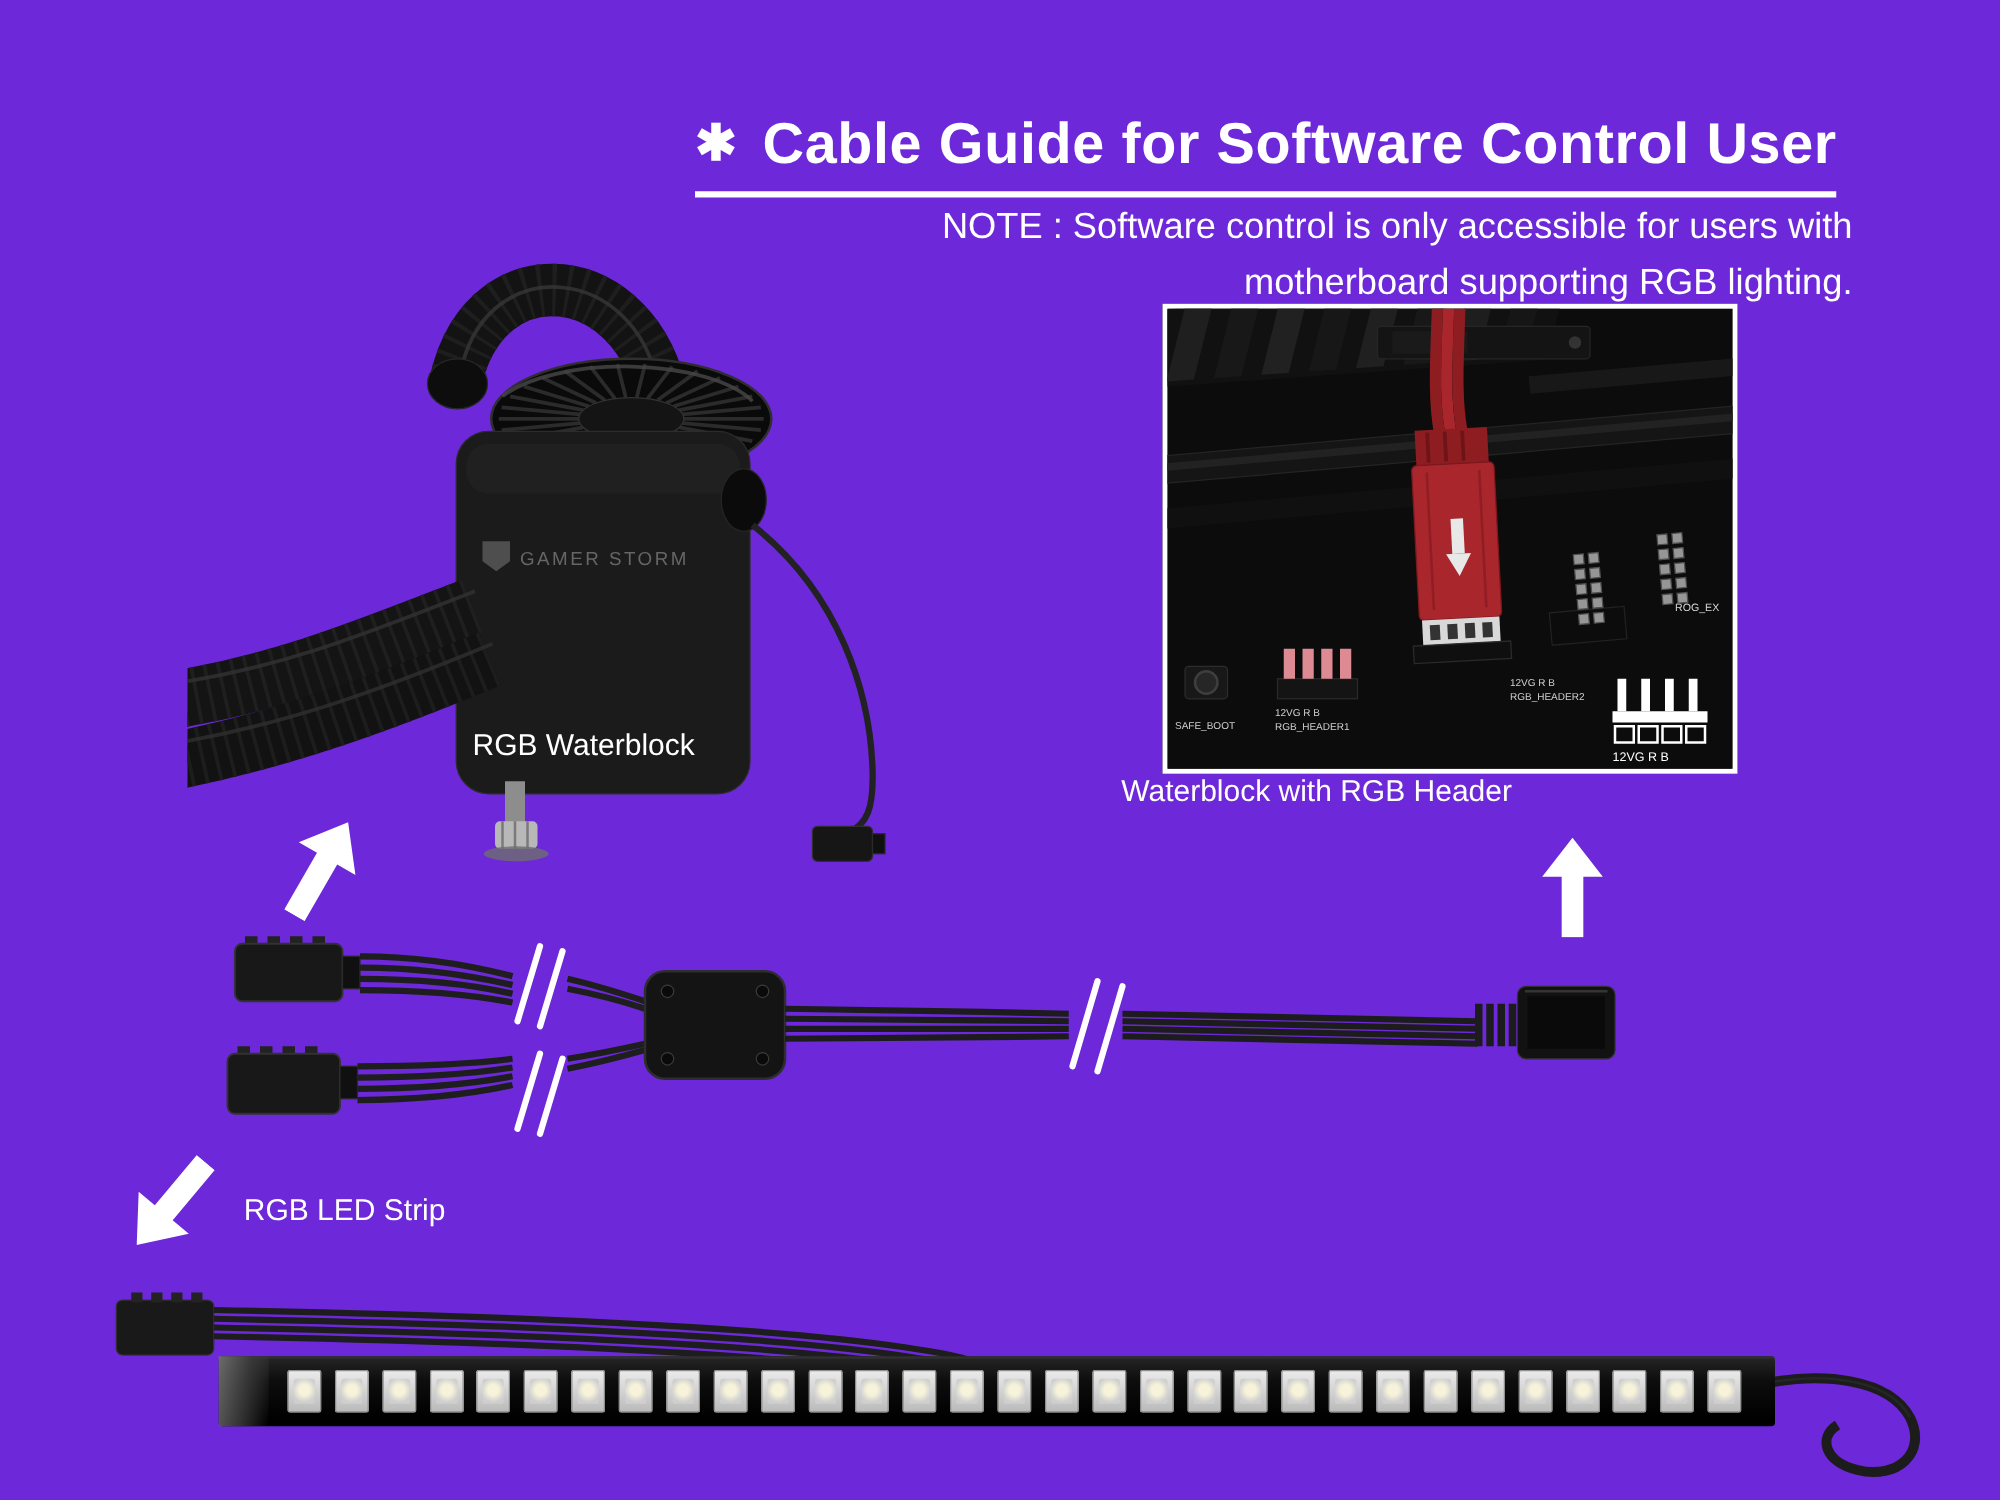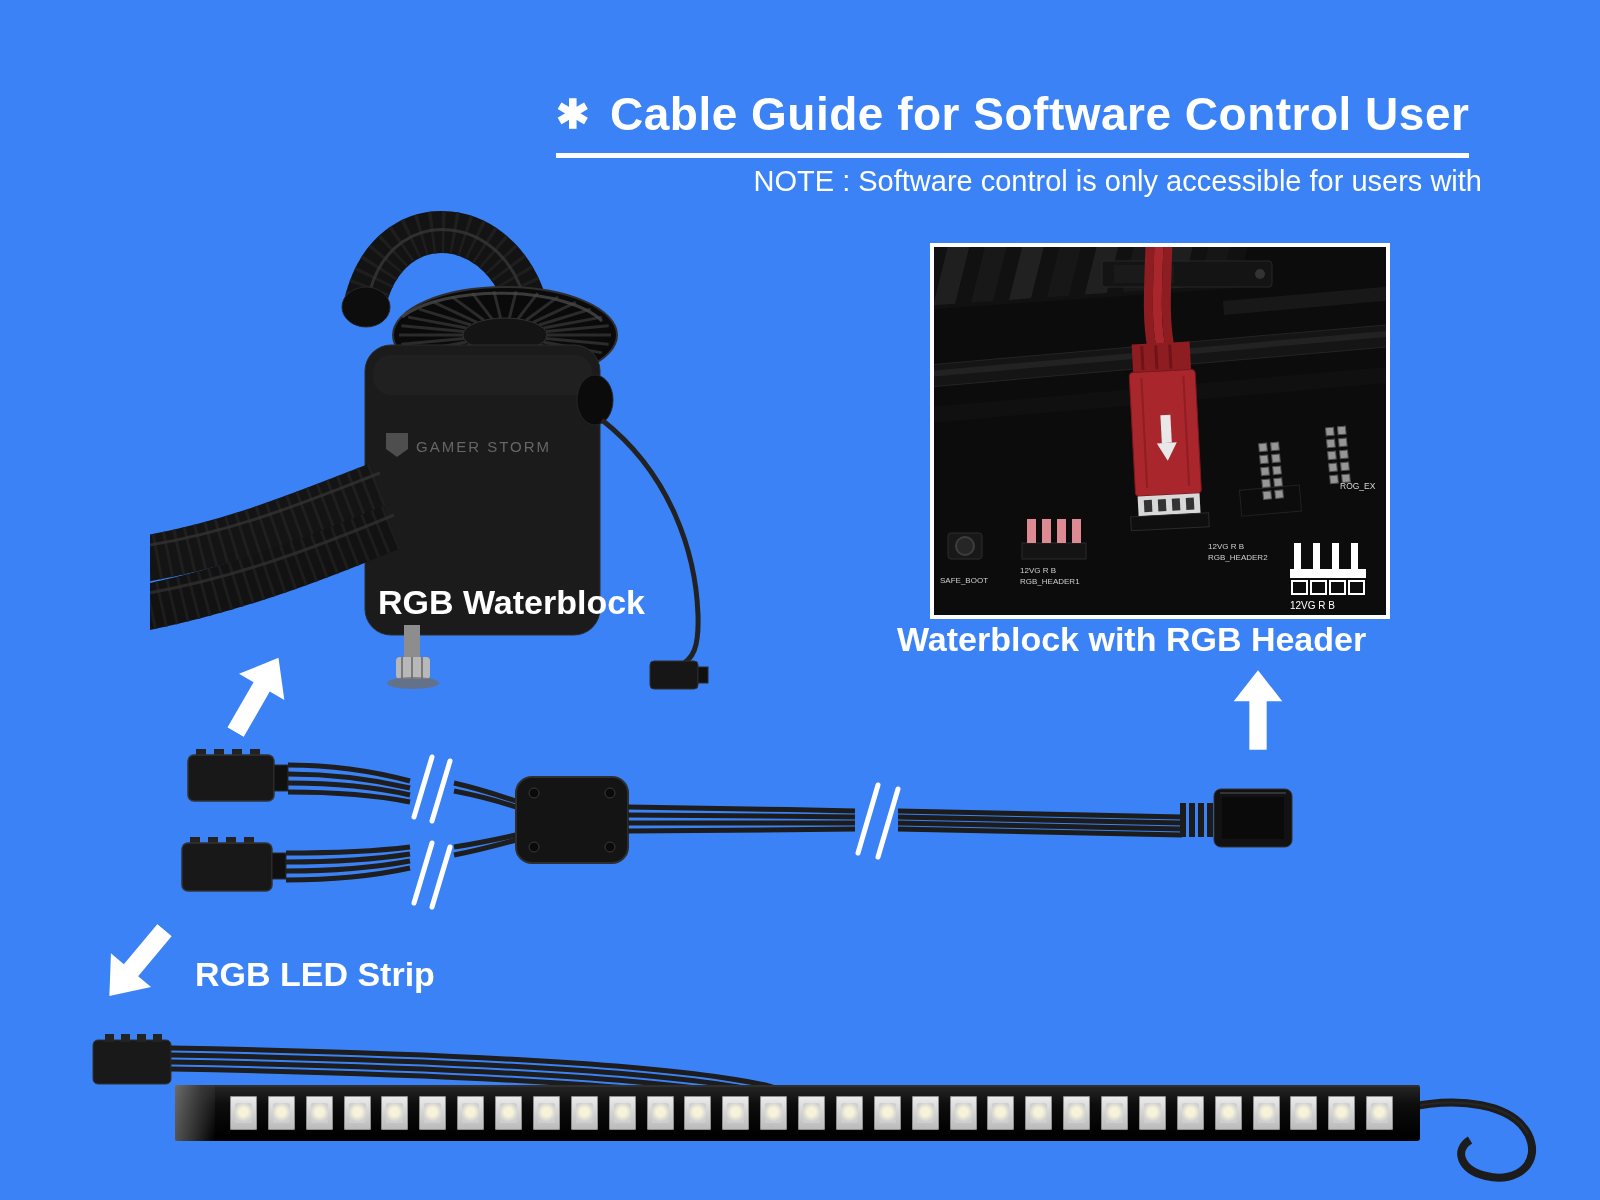--- a/index.html
+++ b/index.html
@@ -1,25 +1,25 @@
 <!DOCTYPE html>
 <html><head>
 <meta charset="utf-8">
 <style>
   html,body{margin:0;padding:0;background:#000;}
-  .canvas{position:relative;width:1600px;height:1200px;background:#3b82f6;overflow:hidden;
+  .canvas{position:relative;width:1600px;height:1200px;background:#6d28d9;overflow:hidden;
           font-family:"Liberation Sans",sans-serif;color:#fff;}
   
   .title{position:absolute;left:556px;top:56px;font-size:46px;font-weight:700;
          letter-spacing:.5px;border-bottom:5px solid #fff;padding-bottom:12px;white-space:nowrap;}
   .title .star{display:inline-block;margin-right:20px;font-size:40px;vertical-align:2px;}
   .note{position:absolute;right:118px;top:130px;text-align:right;font-size:29px;
         line-height:1.55;font-weight:400;}
   
-  .part-label{position:absolute;font-size:34px;font-weight:700;white-space:nowrap;}
+  .part-label{position:absolute;font-size:24px;font-weight:400;white-space:nowrap;}
   
   .arrow-wrap{position:absolute;}
   .arrow-wrap svg{display:block;}
   
   .mb-inset{position:absolute;left:930px;top:243px;width:452px;height:368px;
             border:4px solid #fff;background:#0b0b0b;}
   .mb-inset svg{display:block;}
   svg text{font-family:"Liberation Sans",sans-serif;}
   
   .strip{position:absolute;left:175px;top:1085px;width:1245px;height:56px;
@@ -38,20 +38,21 @@
 </head>
 <body>
 
 <div class="canvas">
 
   <h1 class="title">
     <span class="star">✱</span><span>Cable Guide for Software Control User</span>
   </h1>
   <p class="note">
     <span>NOTE : Software control is only accessible for users with</span><br>
+    <span>motherboard supporting RGB lighting.</span>
   </p>
 
   <svg class="abs" style="left:150px;top:195px;" width="630" height="550" viewBox="0 0 630 550">
 
     <g>
       <path d="M 380 125 C 360 18, 240 4, 215 108" stroke="#131313" stroke-width="42" fill="none" stroke-linecap="round"></path>
       <path d="M 380 125 C 360 18, 240 4, 215 108" stroke="#1e1e1e" stroke-width="42" fill="none" stroke-dasharray="3 8"></path>
       <path d="M 376 112 C 358 18, 244 6, 220 96" stroke="#333" stroke-width="3" fill="none" opacity=".9"></path>
       <ellipse cx="381" cy="122" rx="24" ry="20" fill="#0d0d0d" stroke="#272727"></ellipse>
       <ellipse cx="216" cy="112" rx="24" ry="20" fill="#0d0d0d" stroke="#272727"></ellipse>

